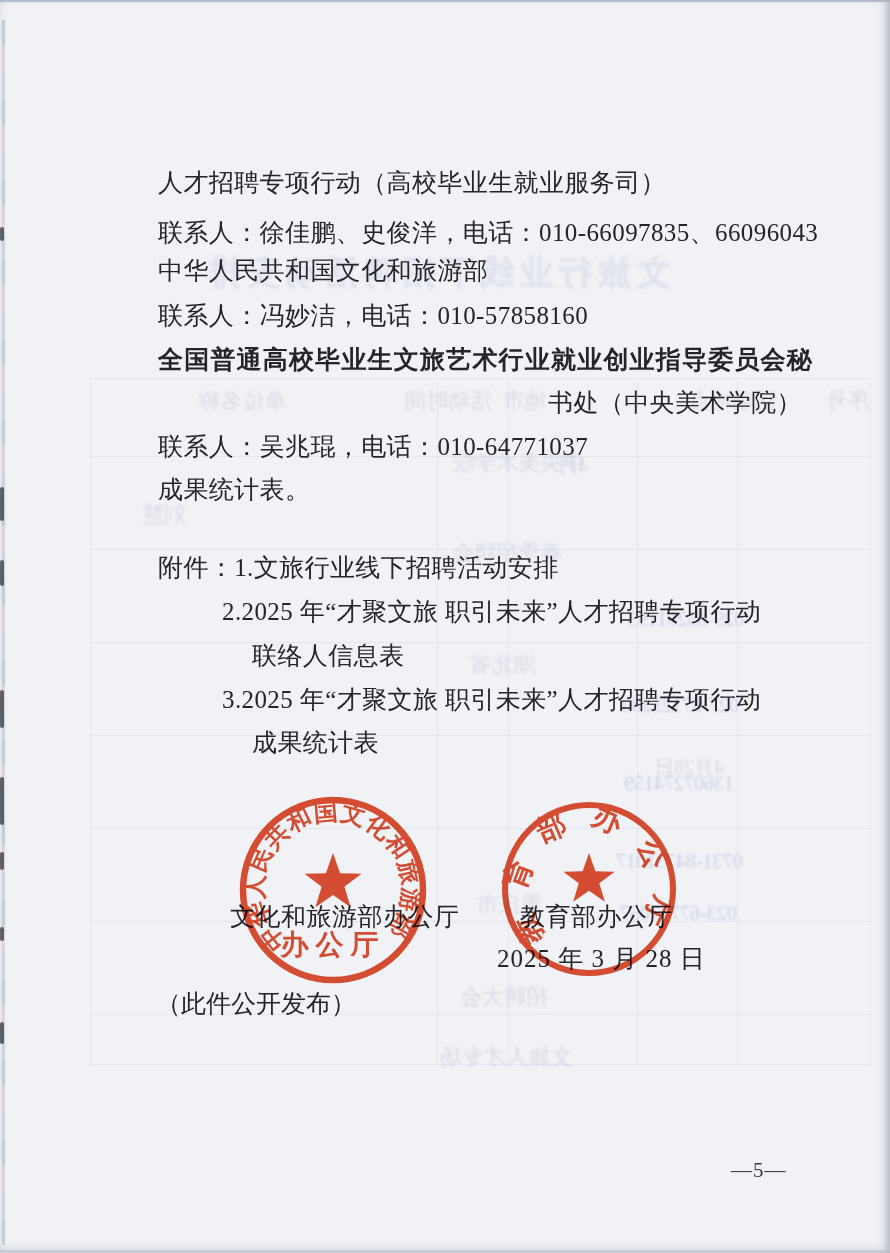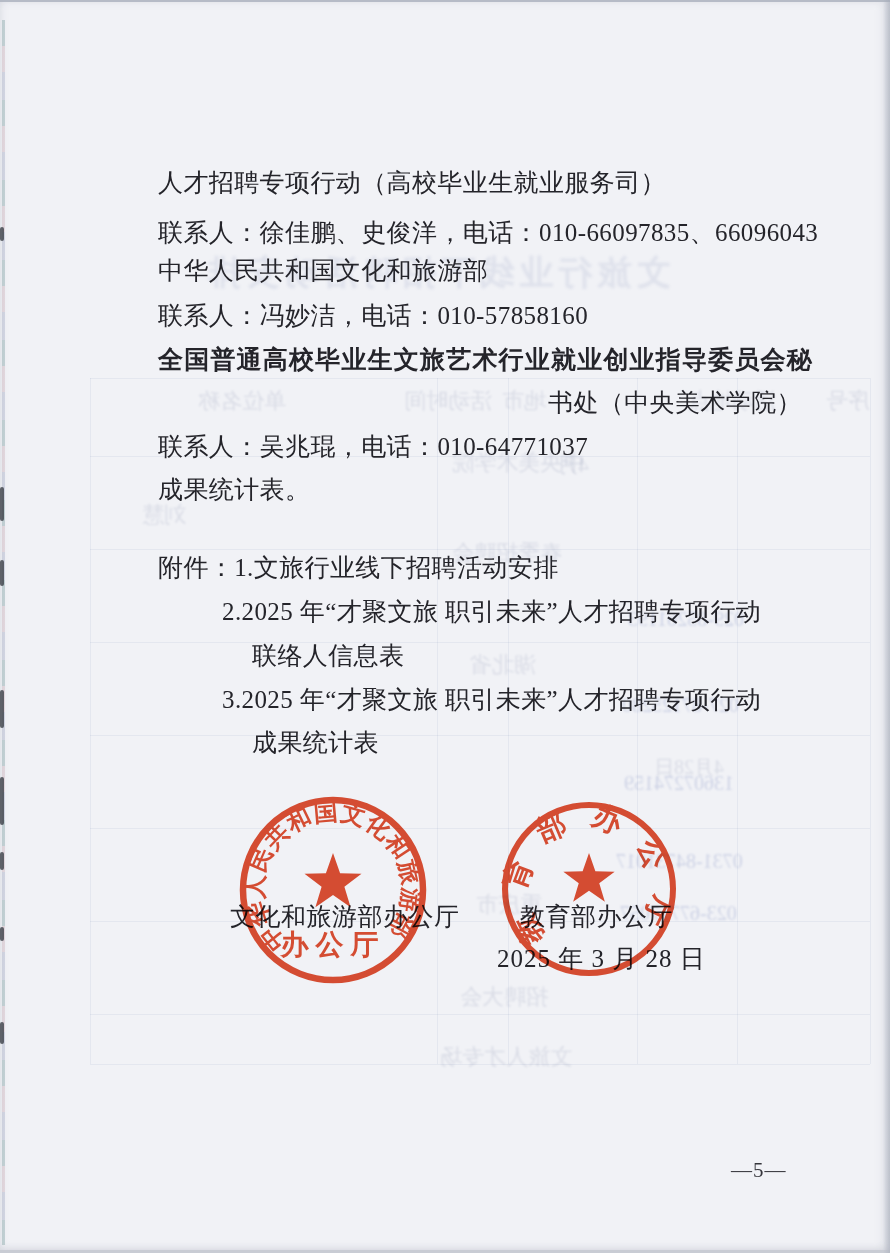--- a/index.html
+++ b/index.html
@@ -117,20 +117,21 @@
   </div>
   <div class="doc-line" style="top:643px;left:252px;">联络人信息表</div>
   <div class="doc-line" style="top:687px;left:222px;">
     <span class="attach-num">3.</span><span>2025 年“才聚文旅 职引未来”人才招聘专项行动</span>
   </div>
   <div class="doc-line" style="top:730px;left:252px;">成果统计表</div>
 
   <div class="sig" style="left:230px;top:900px;">文化和旅游部办公厅</div>
   <div class="sig" style="left:520px;top:900px;">教育部办公厅</div>
   <div class="date" style="left:497px;top:942px;">2025 年 3 月 28 日</div>
+  <div class="footer-note" style="left:156px;top:987px;">（此件公开发布）</div>
   <div class="page-num" style="left:731px;top:1158px;">—5—</div>
 
   <div class="seal" style="left:233px;top:790px;">
     <svg width="200" height="200" viewBox="-100 -100 200 200">
       <defs>
         <path id="arcL" d="M -52,47 A 70 70 0 1 1 52,47" fill="none"></path>
       </defs>
       <circle cx="0" cy="0" r="90" fill="none" stroke="#df4527" stroke-width="6.5"></circle>
       <g transform="translate(0,-7)">
         <polygon points="0,-30 7.1,-9.7 28.5,-9.3 11.4,3.7 17.6,24.3 0,12 -17.6,24.3 -11.4,3.7 -28.5,-9.3 -7.1,-9.7" fill="#df4527"></polygon>

